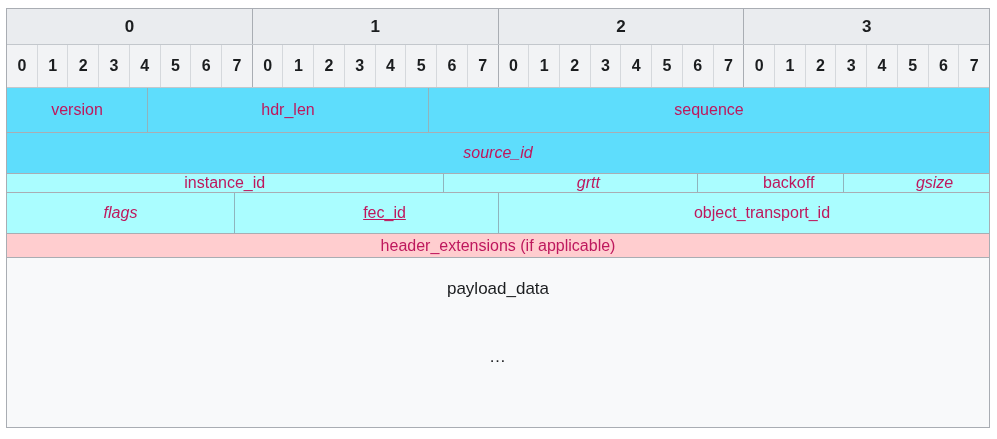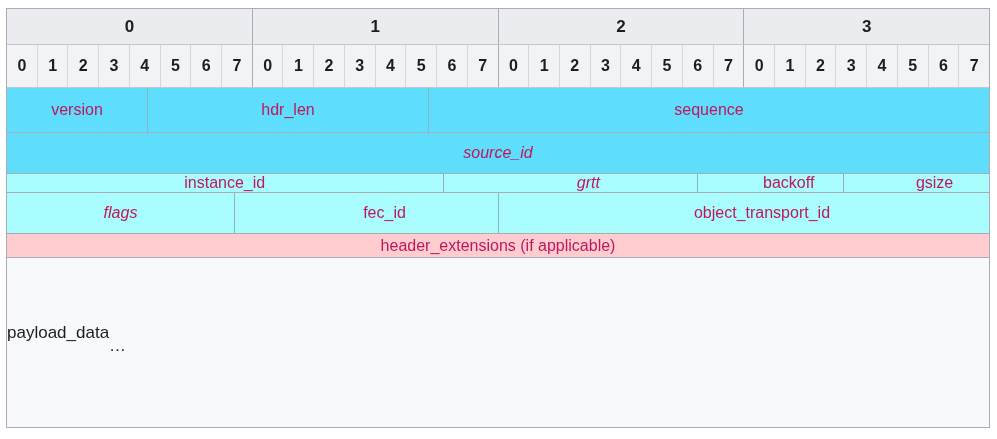--- a/index.html
+++ b/index.html
@@ -95,21 +95,21 @@
   .c-light { background: #aafdff; gap: 36px; }
   .c-pink  { background: #ffcdcf; }
   .c-pink .field-cell,
   .field-row.c-pink { border-right-color: #d9a9ab; }
 
   
   .payload {
     height: 128px;
     background: #f8f9fa;
     display: flex;
-    flex-direction: row;
+    flex-direction: column;
     align-items: center;
     border-bottom: none;
   }
   .payload-label {
     margin-top: 21px;
     font-size: 17px;
     color: #1b1d1f;
   }
   .payload-ellipsis {
     margin-top: 48px;
@@ -171,25 +171,25 @@
         <div class="field-cell" style="flex: 8 1 0px;">hdr_len</div>
         <div class="field-cell" style="flex: 16 1 0px;">sequence</div>
       </div>
       <div class="grid-row field-row h41 c-dark">
         <div class="field-cell" style="flex: 32 1 0px; font-style: italic;">source_id</div>
       </div>
       <div class="grid-row field-row h43 c-light">
         <div class="field-cell" style="flex: 16 1 0px;">instance_id</div>
         <div class="field-cell" style="flex: 8 1 0px; font-style: italic;">grtt</div>
         <div class="field-cell" style="flex: 4 1 0px;">backoff</div>
-        <div class="field-cell" style="flex: 4 1 0px;">gsize</div>
+        <div class="field-cell" style="flex: 4 1 0px; font-style: italic;">gsize</div>
       </div>
       <div class="grid-row field-row h41 c-light">
         <div class="field-cell" style="flex: 8 1 0px; font-style: italic;">flags</div>
-        <div class="field-cell" style="flex: 8 1 0px;">fec_id</div>
+        <div class="field-cell" style="flex: 8 1 0px; text-decoration: underline;">fec_id</div>
         <div class="field-cell" style="flex: 16 1 0px;">object_transport_id</div>
       </div>
       <div class="grid-row field-row h42 c-pink">
         <div class="field-cell" style="flex: 32 1 0px;">header_extensions (if applicable)</div>
       </div>
     </div>
 
   <div class="grid-row payload">
     <div class="payload-label">payload_data</div>
     <div class="payload-ellipsis">…</div>

